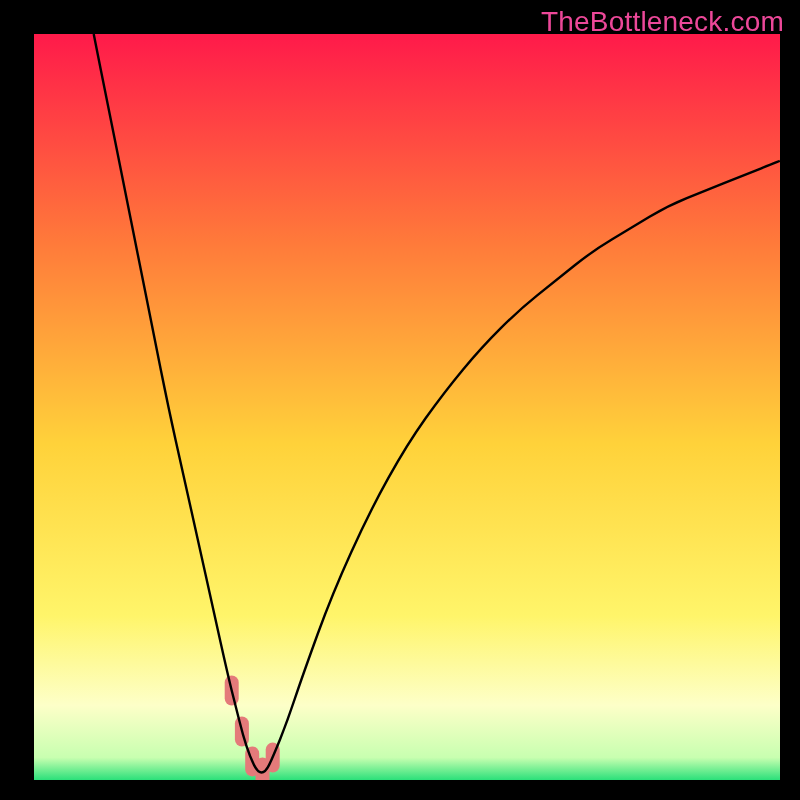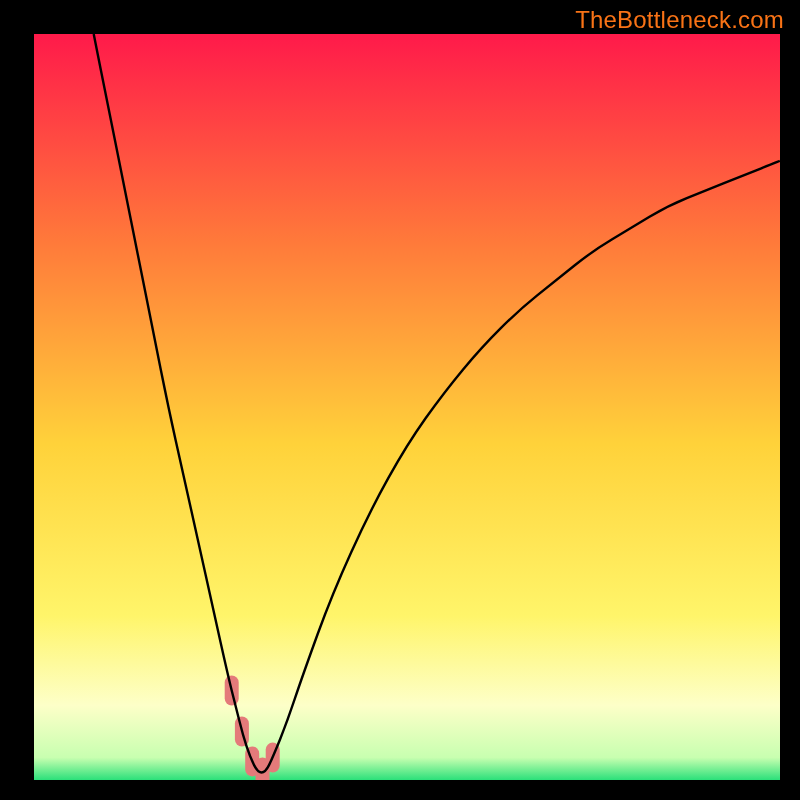--- a/index.html
+++ b/index.html
@@ -23,22 +23,22 @@
     position: absolute;
     left: 34px;
     top: 34px;
     width: 746px;
     height: 746px;
   }
   .watermark {
     position: absolute;
     top: 6px;
     right: 16px;
-    color: #f97316;
-    font-size: 24px;
+    color: #ec4899;
+    font-size: 28px;
     font-weight: 500;
     letter-spacing: 0.2px;
   }
 </style>
 </head>
 <body>
 
 <div class="frame">
 
   <div class="plot-area">

